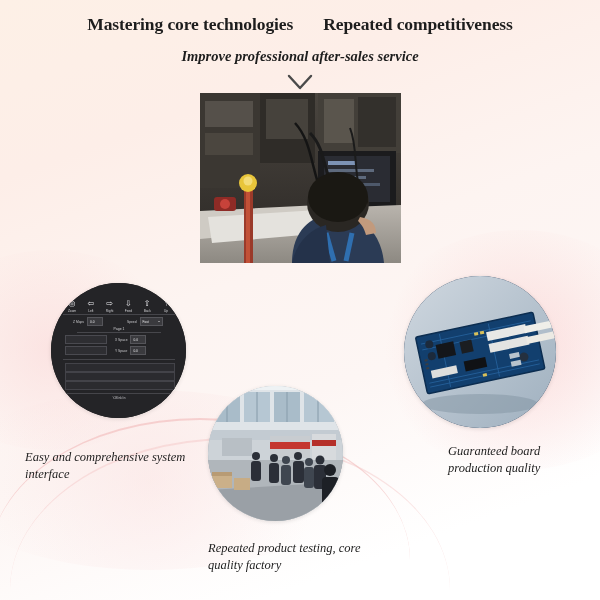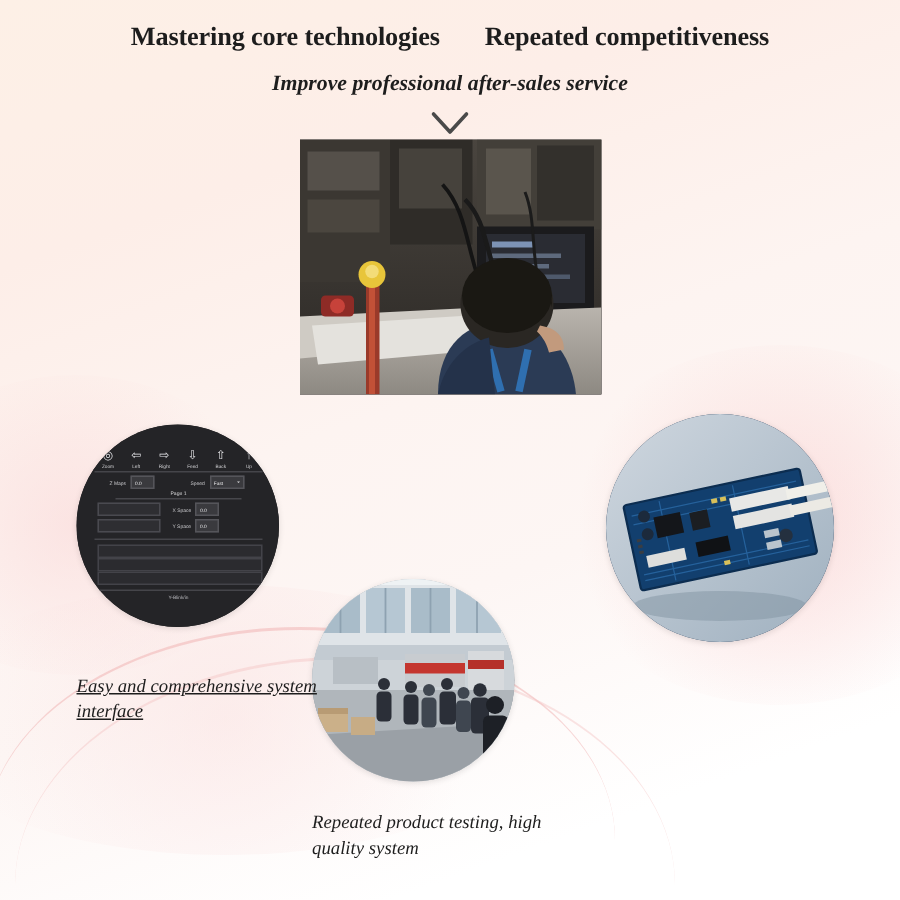--- a/index.html
+++ b/index.html
@@ -149,21 +149,21 @@
 
   
   .caption {
     position: absolute;
     font-family: "Liberation Serif", serif;
     font-style: italic;
     font-size: 12.5px;
     color: #1d1d1d;
     line-height: 1.35;
   }
-  .cap-ui { left: 51px; top: 449px; width: 170px; text-decoration: underline; }
+  .cap-ui { left: 25px; top: 449px; width: 170px; }
   .cap-factory { left: 208px; top: 540px; width: 190px; text-align: left; }
   .cap-board { left: 448px; top: 443px; width: 140px; }
 
   
   .uipanel {
     position: absolute;
     inset: 0;
     background: #242427;
     color: #d2d2d4;
     font-size: 3.4px;
@@ -531,15 +531,16 @@
       <g transform="rotate(-12 76 76)">
         <rect x="124" y="60" width="30" height="7" fill="#f0efe9"></rect>
         <rect x="124" y="71" width="30" height="7" fill="#eceae4"></rect>
       </g>
 
       <ellipse cx="76" cy="128" rx="58" ry="10" fill="#8293a2" opacity="0.5"></ellipse>
     </svg>
   </div>
 
   <div class="caption cap-ui">Easy and comprehensive system interface</div>
-  <div class="caption cap-factory">Repeated product testing, high quality system</div>
+  <div class="caption cap-factory">Repeated product testing, core quality factory</div>
+  <div class="caption cap-board">Guaranteed board production quality</div>
 
 </div>
 
 </body></html>

